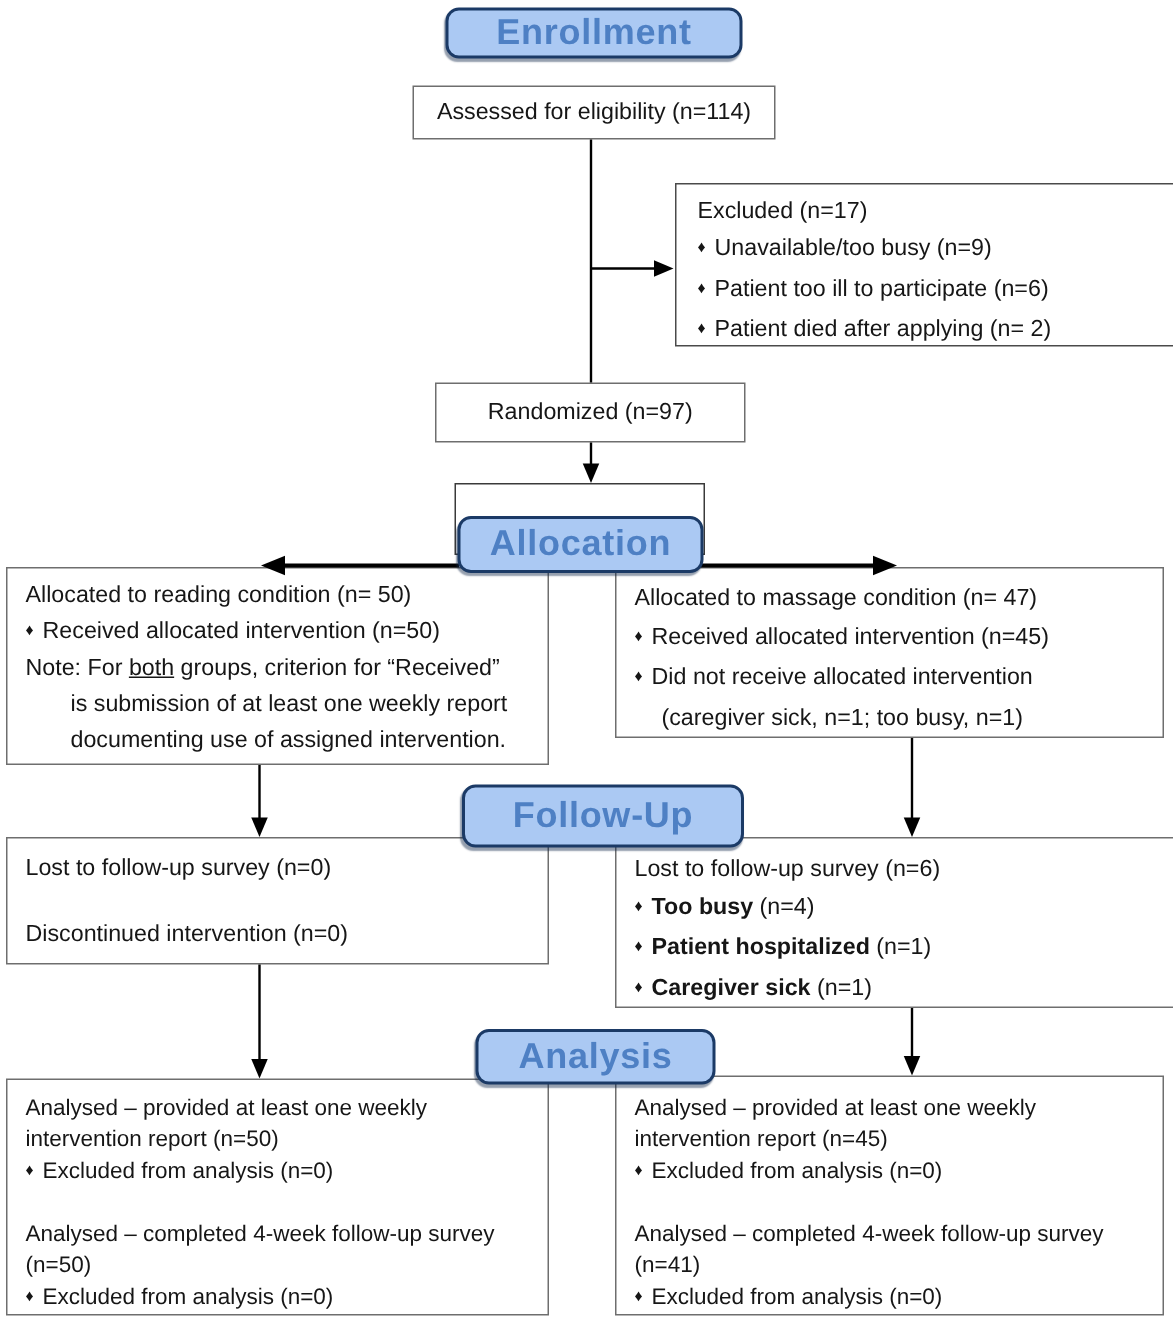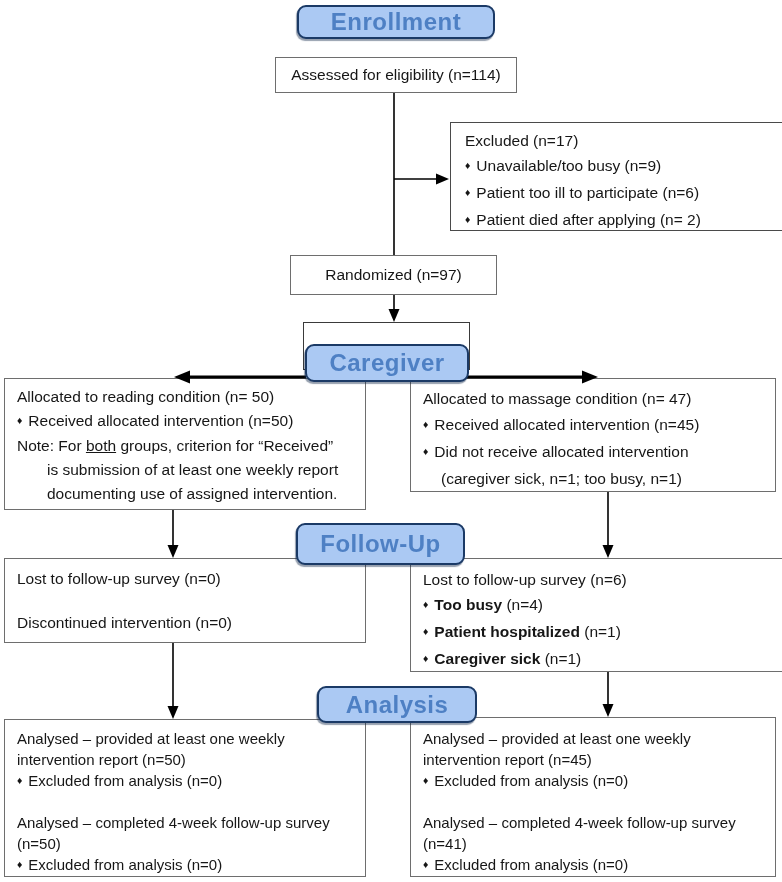--- a/index.html
+++ b/index.html
@@ -133,39 +133,39 @@
     <div class="line"><span class="bullet">♦</span><span>Patient died after applying (n= 2)</span></div>
   </div>
 
   <div class="box center" style="left:290px; top:255px; width:207px; height:40px;">
     <span>Randomized (n=97)</span>
   </div>
 
   <div class="container-rect" style="left:303px; top:322px; width:167px; height:48px;"></div>
 
   <div class="stage" style="left:305px; top:344px; width:164px; height:38px;">
-    <span>Caregiver</span>
+    <span>Allocation</span>
   </div>
 
   <div class="box pad" style="left:4px; top:378px; width:362px; height:132px;">
     <div class="line">Allocated to reading condition (n= 50)</div>
     <div class="line"><span class="bullet">♦</span><span>Received allocated intervention (n=50)</span></div>
     <div class="line"><span>Note: For </span><span class="underline">both</span><span> groups, criterion for “Received”</span></div>
     <div class="line indent1">is submission of at least one weekly report</div>
     <div class="line indent1">documenting use of assigned intervention.</div>
   </div>
 
   <div class="box pad lh26" style="left:410px; top:378px; width:366px; height:114px; padding-top:7px;">
     <div class="line">Allocated to massage condition (n= 47)</div>
     <div class="line"><span class="bullet">♦</span><span>Received allocated intervention (n=45)</span></div>
     <div class="line"><span class="bullet">♦</span><span>Did not receive allocated intervention</span></div>
     <div class="line indent2">(caregiver sick, n=1; too busy, n=1)</div>
   </div>
 
-  <div class="stage" style="left:296px; top:523px; width:169px; height:42px;">
+  <div class="stage" style="left:308px; top:523px; width:188px; height:42px;">
     <span>Follow-Up</span>
   </div>
 
   <div class="box pad lh22" style="left:4px; top:558px; width:362px; height:85px; padding-top:9px;">
     <div class="line">Lost to follow-up survey (n=0)</div>
     <div class="blank"></div>
     <div class="line">Discontinued intervention (n=0)</div>
   </div>
 
   <div class="box pad lh25" style="left:410px; top:558px; width:432px; height:114px; padding-top:8px;">

